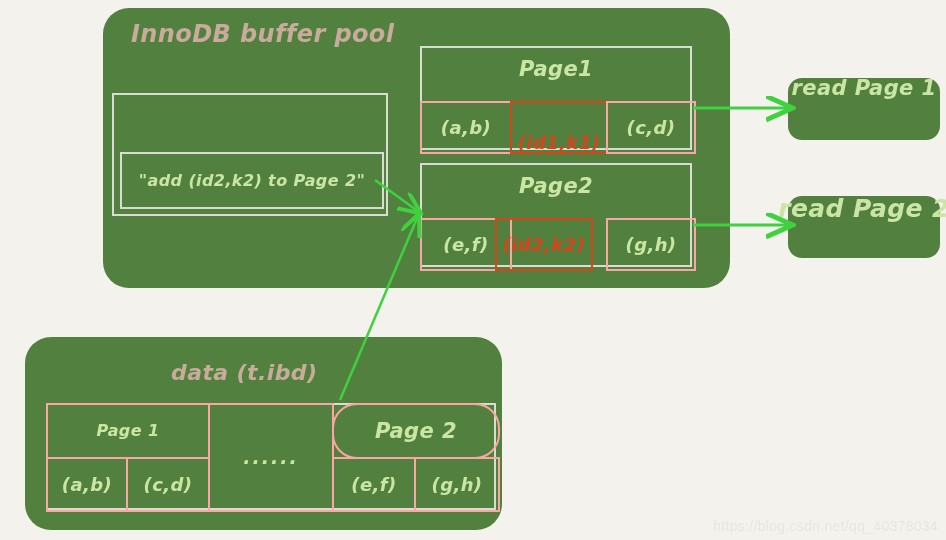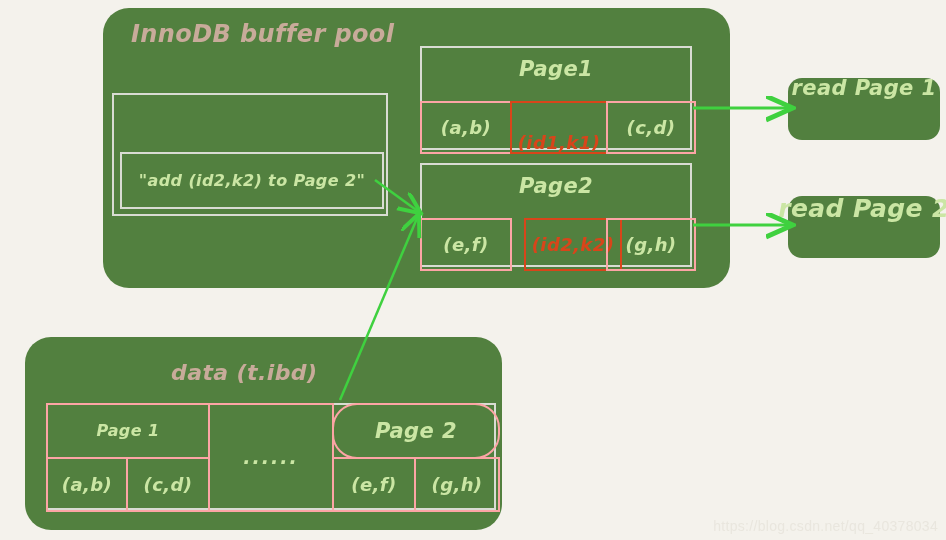--- a/index.html
+++ b/index.html
@@ -121,21 +121,21 @@
       <div class="cell" style="left:184px; top:53px; width:90px; height:53px;">
         <span class="hw light" style="font-size:18px;">(c,d)</span>
       </div>
     </div>
 
     <div class="boxed" style="left:317px; top:155px; width:272px; height:104px;">
       <div class="hw light center-label" style="top:11px;">Page2</div>
       <div class="cell" style="left:-2px; top:53px; width:92px; height:53px;">
         <span class="hw light" style="font-size:18px;">(e,f)</span>
       </div>
-      <div class="cell redcell" style="left:102px; top:53px; width:98px; height:53px;">
+      <div class="cell redcell" style="left:73px; top:53px; width:98px; height:53px;">
         <span class="hw red" style="font-size:18px;">(id2,k2)</span>
       </div>
       <div class="cell" style="left:184px; top:53px; width:90px; height:53px;">
         <span class="hw light" style="font-size:18px;">(g,h)</span>
       </div>
     </div>
   </div>
 
   <div class="pill" style="left:788px; top:78px; width:152px; height:62px;">
     <span class="hw light" style="font-size:21px;">read Page 1</span>

